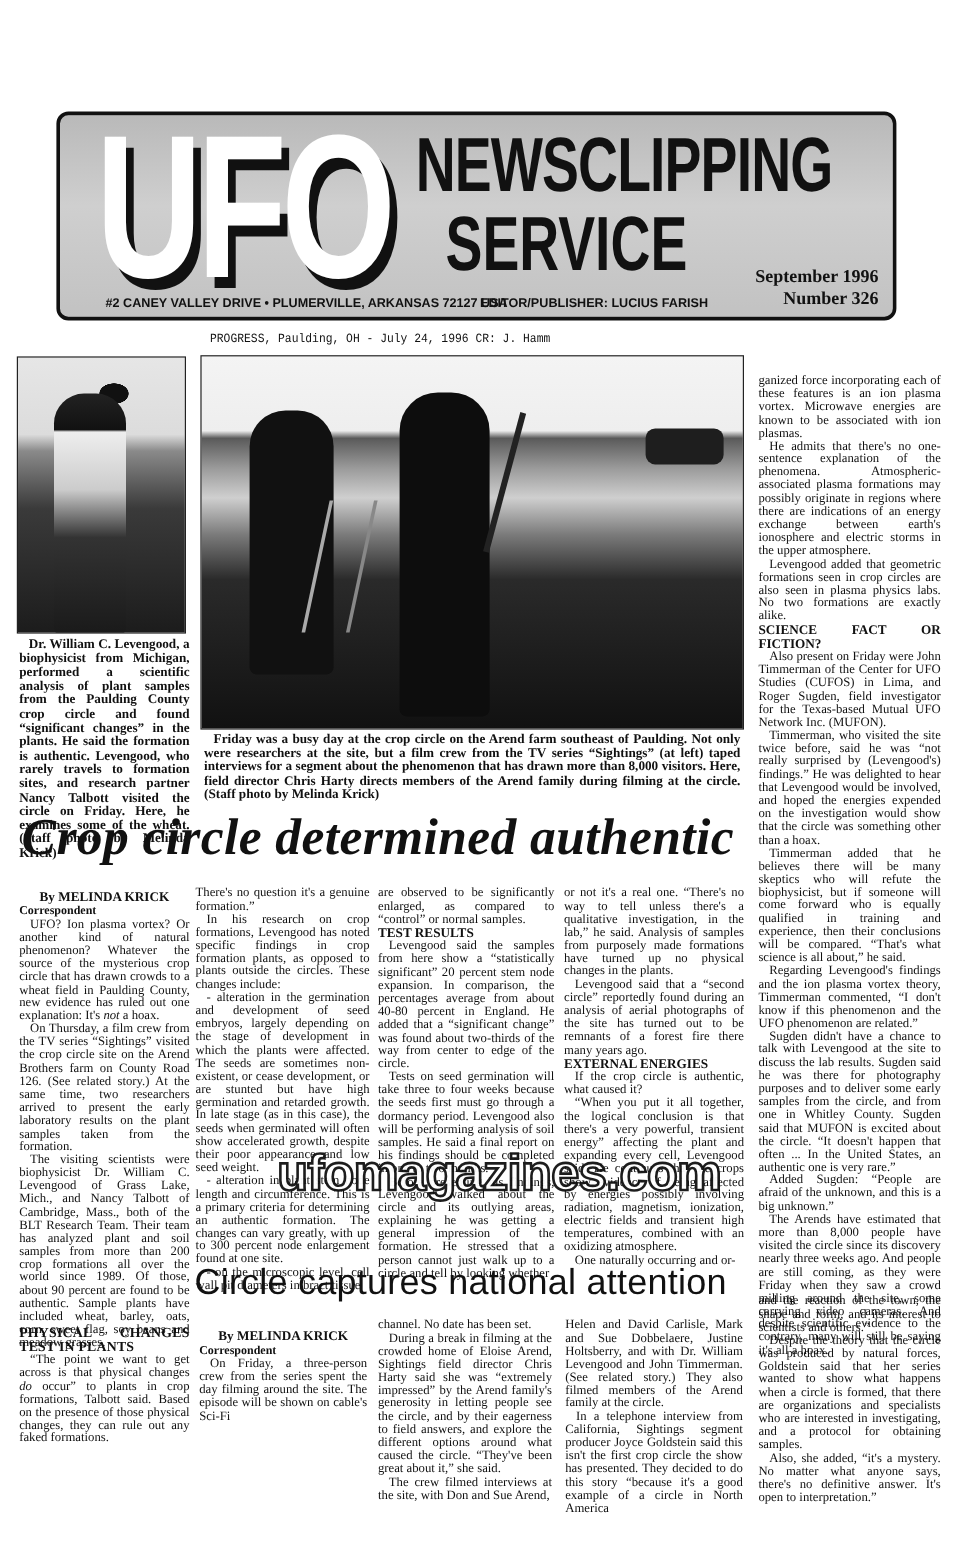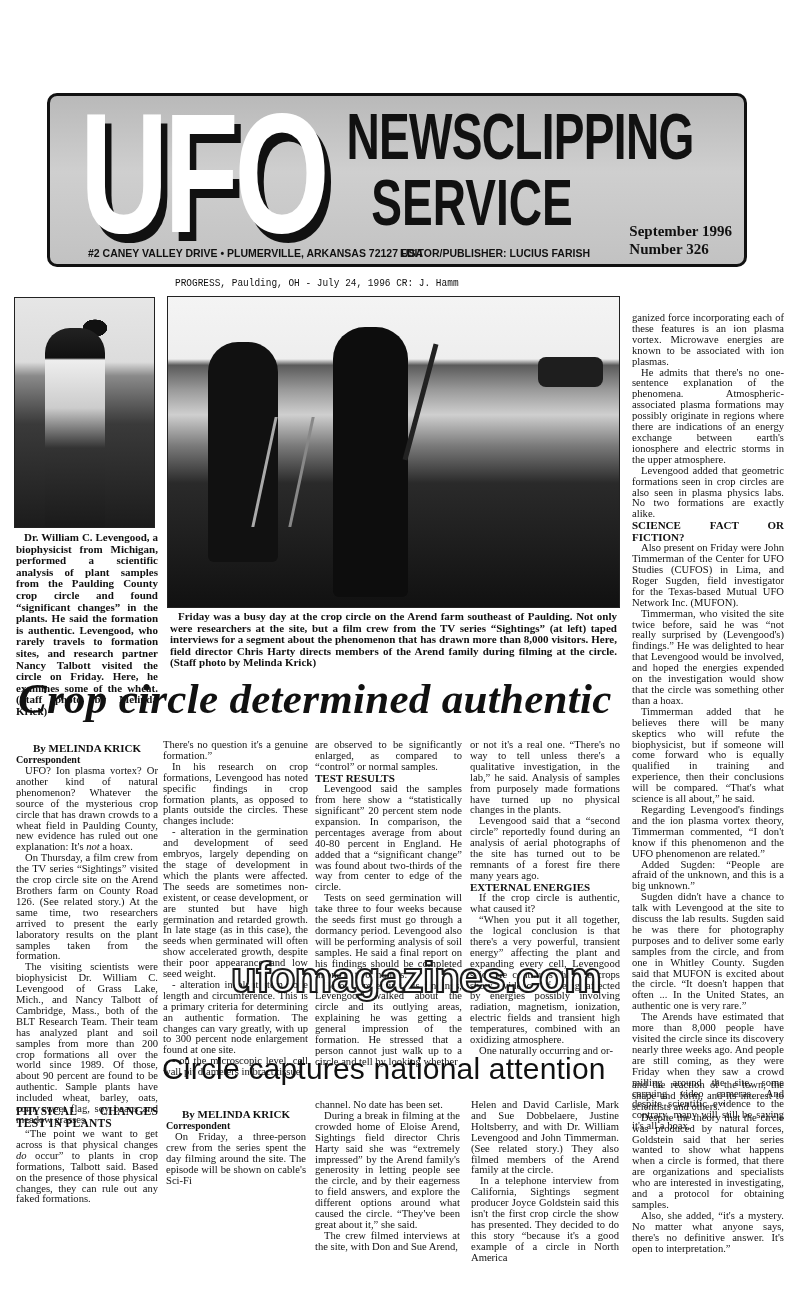--- a/index.html
+++ b/index.html
@@ -21,21 +21,21 @@
     text-shadow: 9px 9px 0 #111;
   }
   .title-block {
     position: absolute; left: 272px; top: 8px; width: 420px;
     font-family: "Liberation Sans", "DejaVu Sans", sans-serif; font-weight: 700; color: #111;
     text-align: center;
   }
   .title-line1 { font-size: 64px; line-height: 66px; transform: scaleX(0.72); transform-origin: center top; white-space: nowrap; letter-spacing: -1px; margin-left:-40px;}
   .title-line2 { font-size: 64px; line-height: 66px; transform: scaleX(0.72); transform-origin: center top; white-space: nowrap; margin-left:-120px; }
   .issue-info {
-    position: absolute; right: 12px; top: 126px; text-align: left;
+    position: absolute; right: 12px; top: 126px; text-align: right;
     font-family: "Liberation Serif", serif; font-weight: 700; font-size: 15px; line-height: 18px;
   }
   .address-line {
     position: absolute; left: 38px; top: 151px; font-family: "Liberation Sans", sans-serif; font-weight: 700;
     font-size: 10.5px; letter-spacing: 0; white-space: nowrap;
   }
   .editor-line { position: absolute; left: 350px; top: 151px; font-family: "Liberation Sans", sans-serif; font-weight: 700; font-size: 10.5px; white-space: nowrap; }
 
   .source-line {
     position: absolute; left: 175px; top: 277px;
@@ -191,22 +191,22 @@
 
 <div class="col c5">
   <p class="noindent">ganized force incorporating each of these features is an ion plasma vortex. Microwave energies are known to be associated with ion plasmas.</p>
   <p>He admits that there's no one-sentence explanation of the phenomena. Atmospheric-associated plasma formations may possibly originate in regions where there are indications of an energy exchange between earth's ionosphere and electric storms in the upper atmosphere.</p>
   <p>Levengood added that geometric formations seen in crop circles are also seen in plasma physics labs. No two formations are exactly alike.</p>
   <p class="subhead">SCIENCE FACT OR FICTION?</p>
   <p>Also present on Friday were John Timmerman of the Center for UFO Studies (CUFOS) in Lima, and Roger Sugden, field investigator for the Texas-based Mutual UFO Network Inc. (MUFON).</p>
   <p>Timmerman, who visited the site twice before, said he was “not really surprised by (Levengood's) findings.” He was delighted to hear that Levengood would be involved, and hoped the energies expended on the investigation would show that the circle was something other than a hoax.</p>
   <p>Timmerman added that he believes there will be many skeptics who will refute the biophysicist, but if someone will come forward who is equally qualified in training and experience, then their conclusions will be compared. “That's what science is all about,” he said.</p>
   <p>Regarding Levengood's findings and the ion plasma vortex theory, Timmerman commented, “I don't know if this phenomenon and the UFO phenomenon are related.”</p>
+  <p>Sugden didn't have a chance to talk with Levengood at the site to discuss the lab results. Sugden said he was there for photography purposes and to deliver some early samples from the circle, and from one in Whitley County. Sugden said that MUFON is excited about the circle. “It doesn't happen that often ... In the United States, an authentic one is very rare.”</p>
   <p>Added Sugden: “People are afraid of the unknown, and this is a big unknown.”</p>
-  <p>Sugden didn't have a chance to talk with Levengood at the site to discuss the lab results. Sugden said he was there for photography purposes and to deliver some early samples from the circle, and from one in Whitley County. Sugden said that MUFON is excited about the circle. “It doesn't happen that often ... In the United States, an authentic one is very rare.”</p>
   <p>The Arends have estimated that more than 8,000 people have visited the circle since its discovery nearly three weeks ago. And people are still coming, as they were Friday when they saw a crowd milling around the site, some carrying video cameras. And despite scientific evidence to the contrary, many will still be saying it's all a hoax.</p>
 </div>
 
 <div class="headline-2">Circle captures national attention</div>
 
 <div class="col b2">
   <div class="byline">By MELINDA KRICK</div>
   <div class="byline-role">Correspondent</div>
   <p>On Friday, a three-person crew from the series spent the day filming around the site. The episode will be shown on cable's Sci-Fi</p>
 </div>

